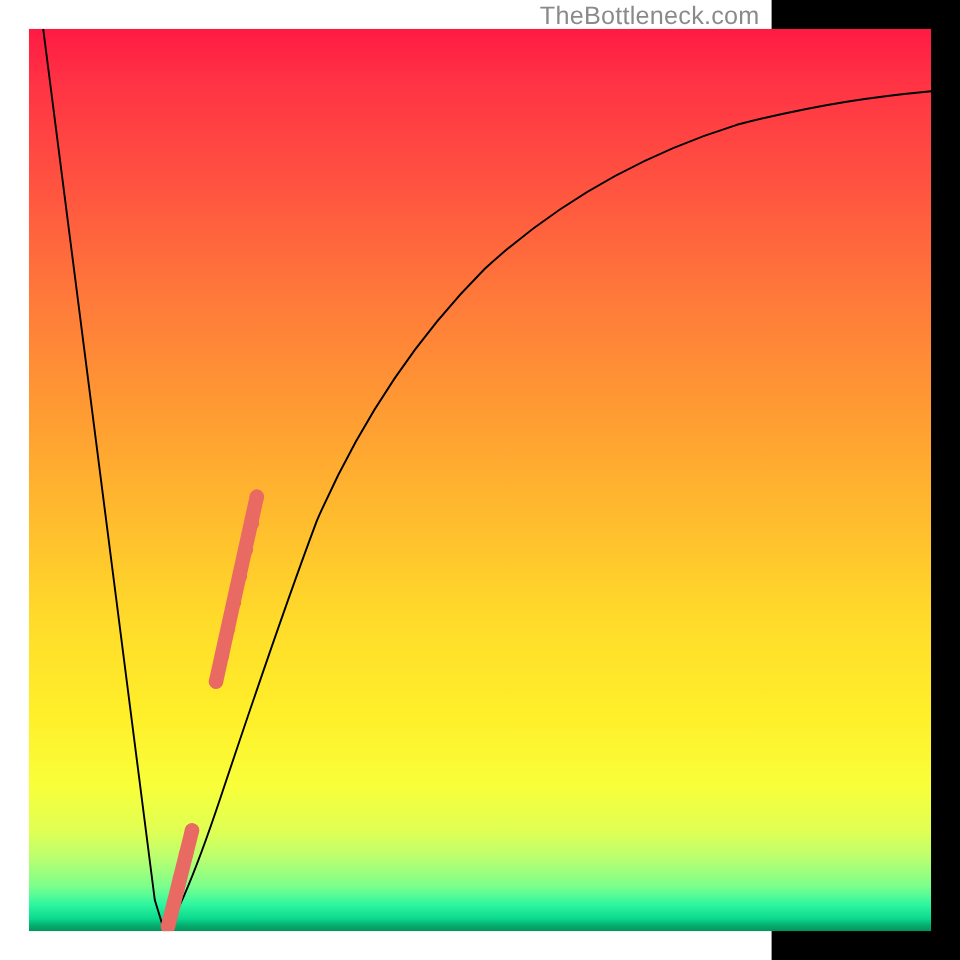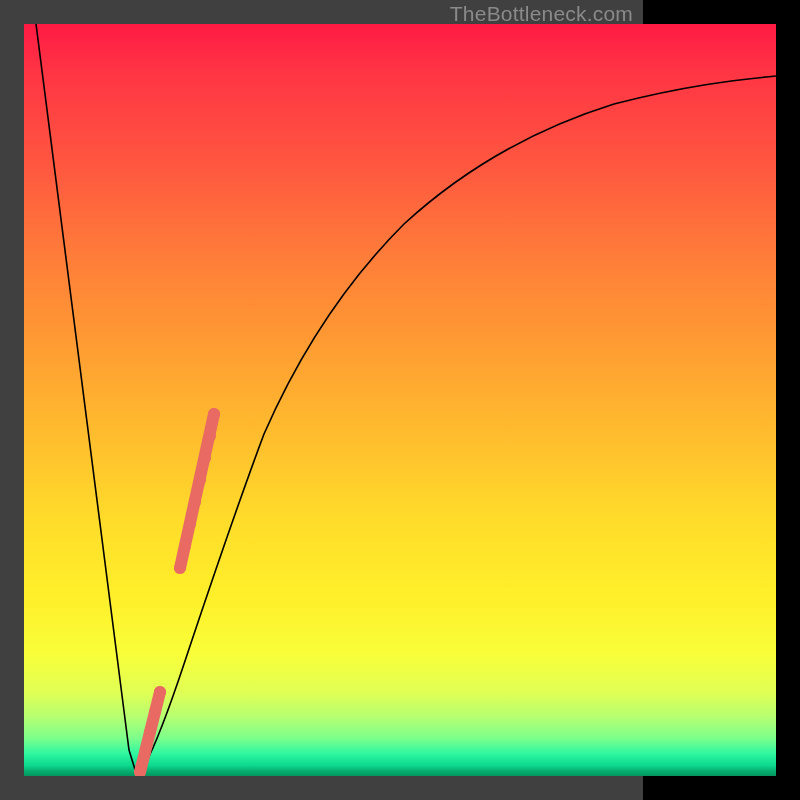--- a/index.html
+++ b/index.html
@@ -8,21 +8,21 @@
     width: 800px;
     height: 800px;
     overflow: hidden;
     background: #000;
     font-family: Arial, Helvetica, sans-serif;
   }
   .frame {
     position: relative;
     width: 643px;
     height: 800px;
-    background: #404040;
+    background: #ffffff;
   }
   .plot {
     position: absolute;
     left: 24px;
     top: 24px;
     width: 752px;
     height: 752px;
     overflow: hidden;
   }
   .gradient {

